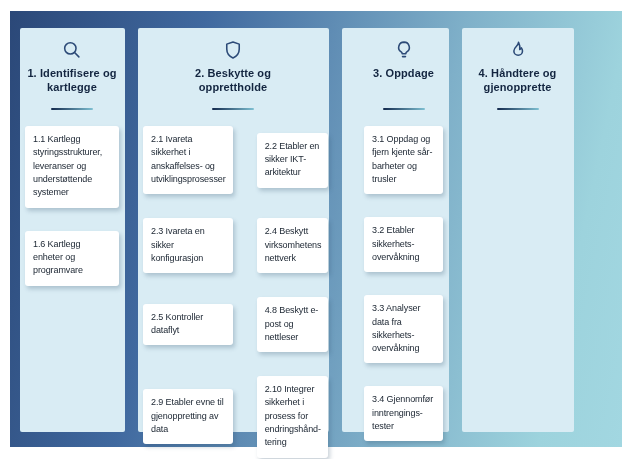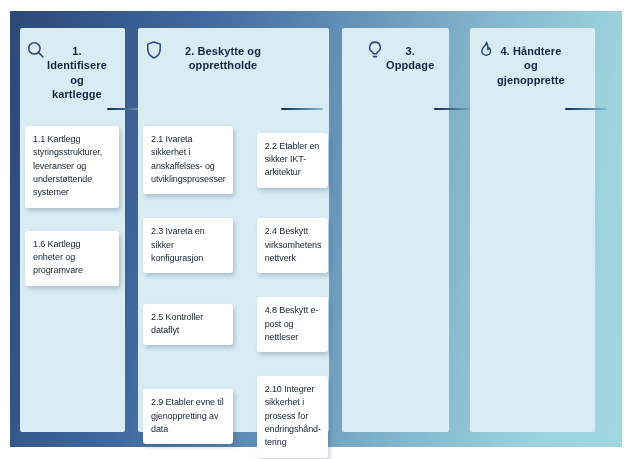--- a/index.html
+++ b/index.html
@@ -17,24 +17,24 @@
   }
   .column{
     background:#d9ecf4;border-radius:2px;
     box-sizing:border-box;
     display:flex;flex-direction:column;
     padding:0 6px 10px 5px;
   }
   .col-identify{width:105px;}
   .col-protect{width:191px;}
   .col-detect{width:107px;padding-left:22px;}
-  .col-respond{width:125px;margin-left:8px;}
+  .col-respond{width:112px;}
   .col-header{
     height:82px;box-sizing:border-box;padding-top:11px;
-    display:flex;flex-direction:row;align-items:flex-start;flex:none;
+    display:flex;flex-direction:column;align-items:center;flex:none;
   }
   .col-icon{width:22px;height:22px;flex:none;}
   .col-icon svg{width:22px;height:22px;display:block;}
   .col-title{
     margin-top:5px;font-size:11px;font-weight:700;color:#132540;
     text-align:center;line-height:1.3;max-width:118px;letter-spacing:.1px;
   }
   .divider{
     margin-top:auto;width:42px;height:2px;border-radius:1px;flex:none;
     background:linear-gradient(90deg,#13294d,#7fc0d2);
@@ -102,20 +102,26 @@
     <div class="col-header">
       <span class="col-icon">
             <svg viewBox="0 0 24 24" fill="none" stroke="#2c4a77" stroke-width="1.7" stroke-linecap="round" stroke-linejoin="round">
               <path d="M12 3.4 a5.8 5.8 0 0 1 3.1 10.7 c-.7.5-1.1 1.1-1.1 1.9 h-4 c0-.8-.4-1.4-1.1-1.9 A5.8 5.8 0 0 1 12 3.4 Z"></path>
               <line x1="10.4" y1="19.2" x2="13.6" y2="19.2"></line>
             </svg>
           </span>
       <div class="col-title">3. Oppdage</div>
       <div class="divider"></div>
     </div>
+    <div class="cards">
+          <div class="card">3.1 Oppdag og fjern kjente sår-barheter og trusler</div>
+          <div class="card">3.2 Etabler sikkerhets-overvåkning</div>
+          <div class="card">3.3 Analyser data fra sikkerhets-overvåkning</div>
+          <div class="card">3.4 Gjennomfør inntrengings-tester</div>
+        </div>
   </div>
 
   <div class="column col-respond">
     <div class="col-header">
       <span class="col-icon">
             <svg viewBox="0 0 24 24" fill="none" stroke="#2c4a77" stroke-width="1.7" stroke-linecap="round" stroke-linejoin="round">
               <path d="M12.6 3.6 c-.3 1.8-1 3-2.3 4.3 C8.8 9.4 7.5 11 7.5 13.1 a4.7 4.7 0 0 0 9.4 0 c0-1.3-.5-2.4-1.2-3.4 -.4.8-1 1.4-1.8 1.7 .5-2.6-.2-5.6-1.3-7.8 Z"></path>
             </svg>
           </span>
       <div class="col-title">4. Håndtere og gjenopprette</div>

